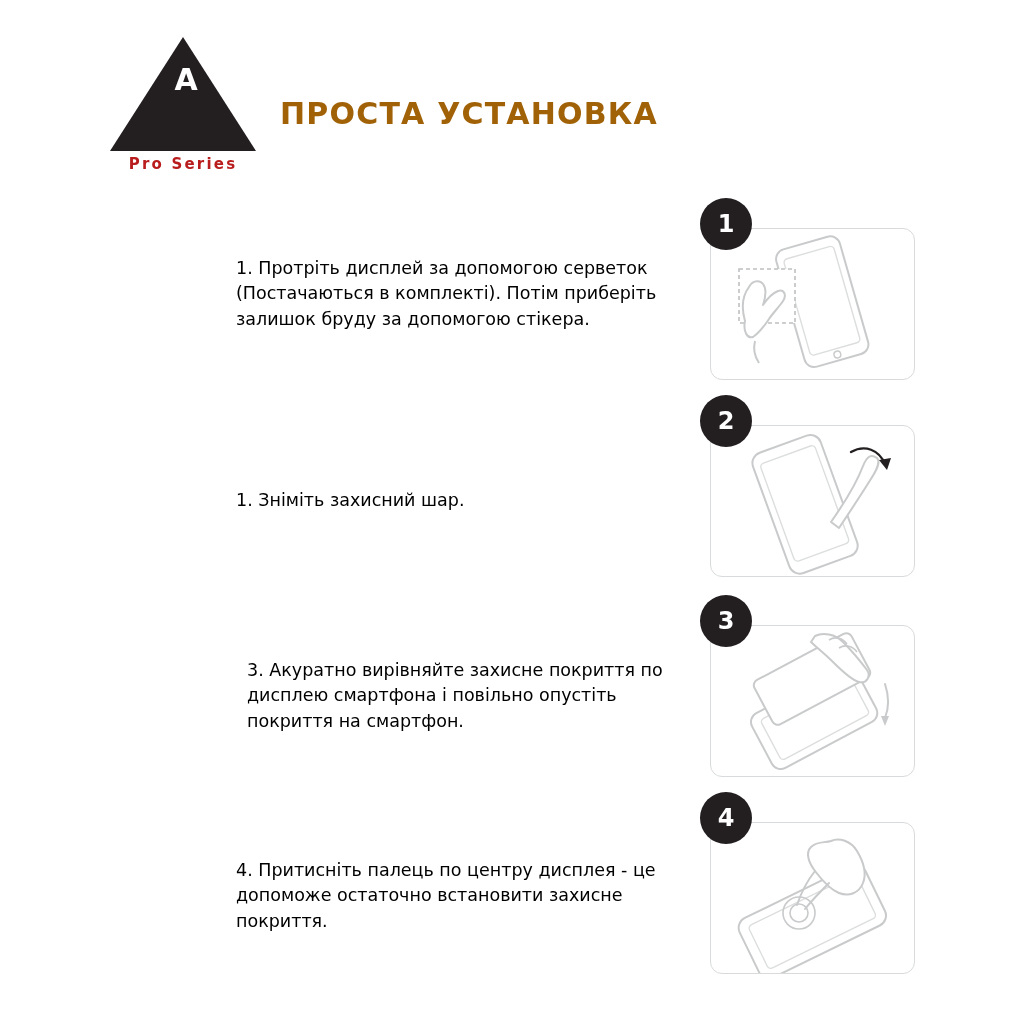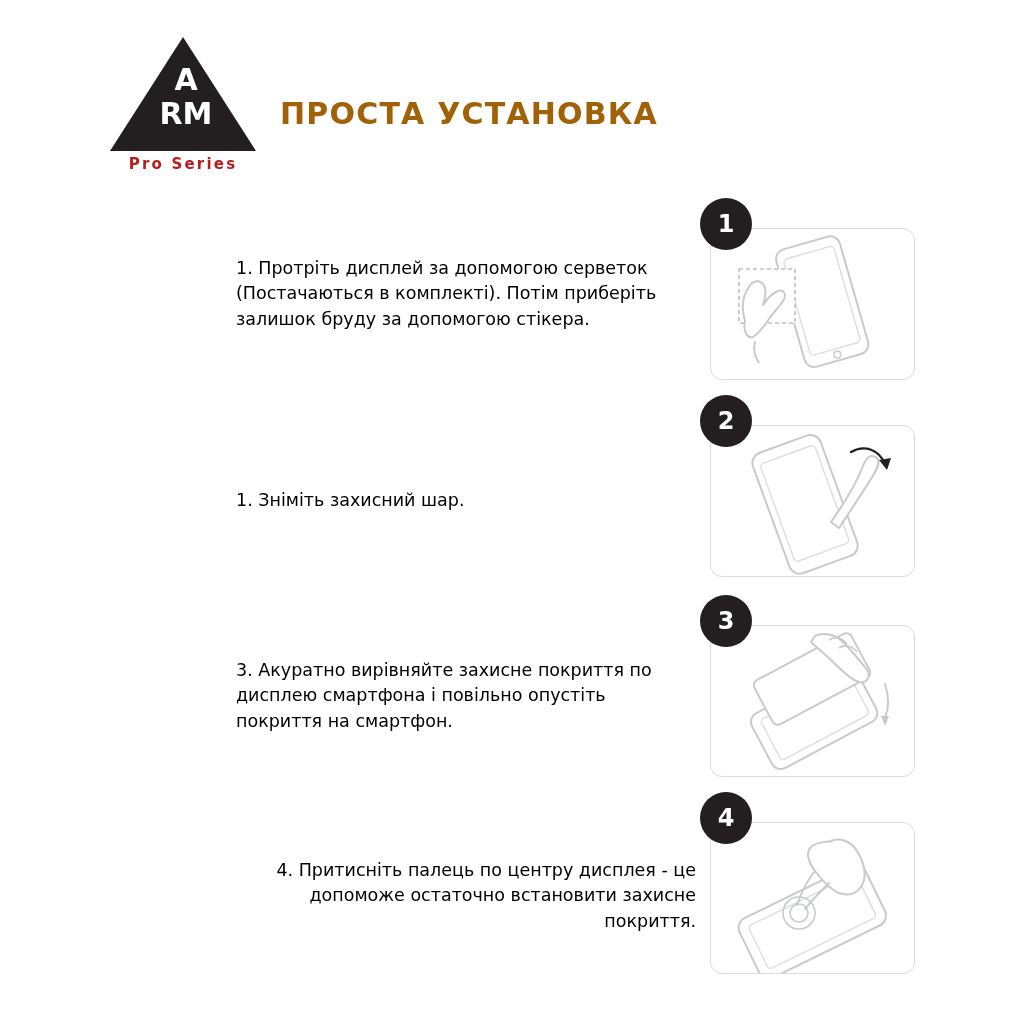--- a/index.html
+++ b/index.html
@@ -83,22 +83,22 @@
   .step-text {
     position: absolute;
     left: 236px;
     font-size: 17.5px;
     line-height: 1.45;
     color: #000000;
     width: 460px;
   }
   .step-text-1 { top: 256px; }
   .step-text-2 { top: 488px; }
-  .step-text-3 { top: 658px; }
-  .step-text-4 { top: 858px; text-align: right; }
+  .step-text-3 { top: 658px; margin-left: 11px; }
+  .step-text-4 { top: 858px; }
 
   
   .panel {
     position: absolute;
     left: 710px;
     width: 205px;
     height: 152px;
     border: 1.6px solid #d9dadb;
     border-radius: 12px;
     background: #ffffff;
@@ -133,21 +133,20 @@
 </style>
 </head>
 <body>
 
 <div class="logo">
   <svg class="logo-triangle" viewBox="0 0 150 118">
     <polygon points="75,2 148,116 2,116" fill="#231f20"></polygon>
   </svg>
   <div class="logo-arm">
     <span class="l1">A</span>
-    <span class="l2">RM</span>
   </div>
   <div class="logo-pro">Pro Series</div>
 </div>
 
 <div class="title">ПРОСТА УСТАНОВКА</div>
 
 <div class="step-text step-text-1">1. Протріть дисплей за допомогою серветок (Постачаються в комплекті). Потім приберіть залишок бруду за допомогою стікера.</div>
 <div class="step-text step-text-2">1. Зніміть захисний шар.</div>
 <div class="step-text step-text-3">3. Акуратно вирівняйте захисне покриття по дисплею смартфона і повільно опустіть покриття на смартфон.</div>
 <div class="step-text step-text-4">4. Притисніть палець по центру дисплея - це допоможе остаточно встановити захисне покриття.</div>

